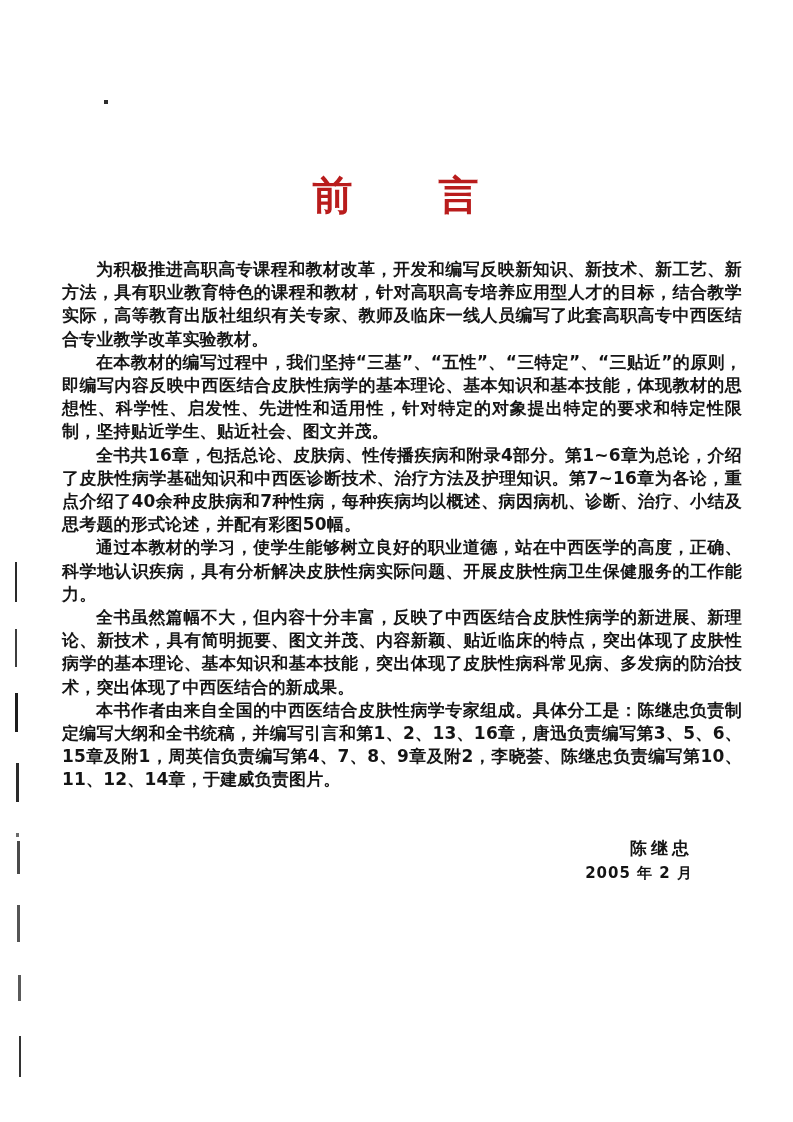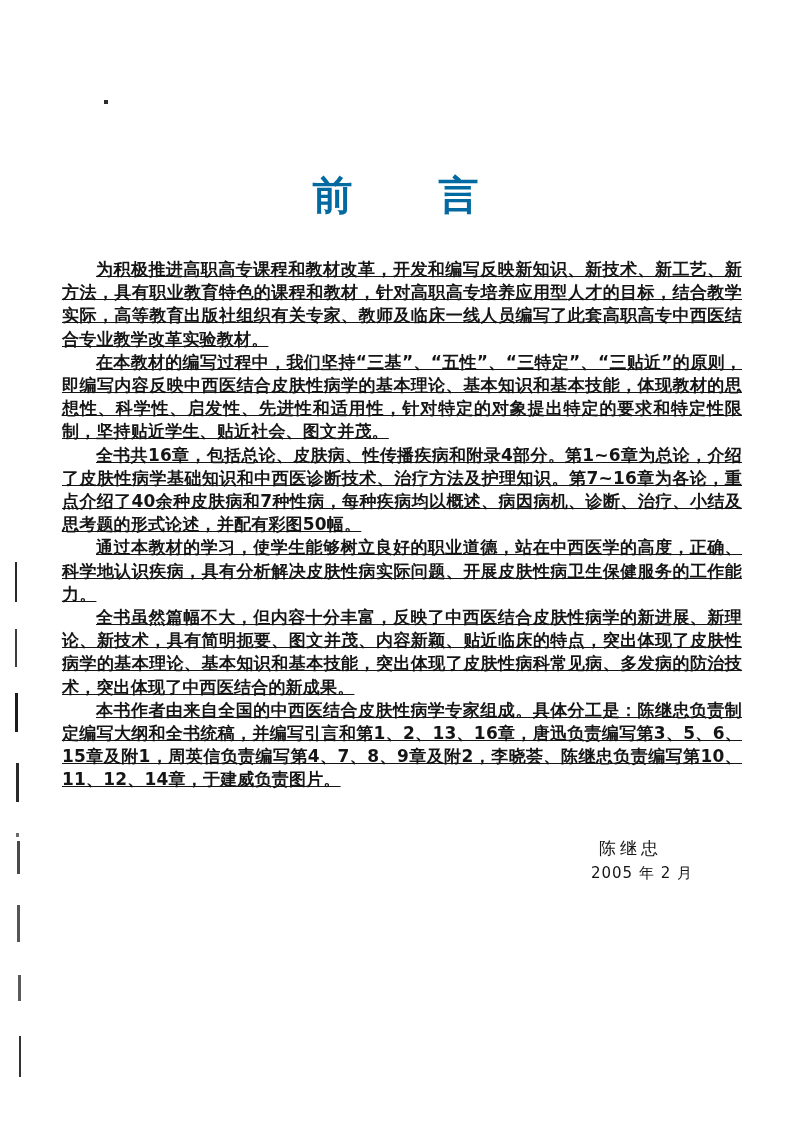--- a/index.html
+++ b/index.html
@@ -21,47 +21,46 @@
     position: absolute;
     top: 170px;
     left: 0;
     width: 100%;
     margin: 0;
     text-align: center;
     font-size: 40px;
     line-height: 50px;
     font-weight: 900;
     letter-spacing: 2px;
-    color: #0369a1;
+    color: #b91c1c;
   }
   .content {
     position: absolute;
     top: 258px;
     left: 62px;
     width: 680px;
   }
   .para {
     margin: 0;
     font-size: 17px;
     line-height: 23.2px;
     font-weight: 700;
     text-align: justify;
     text-justify: inter-ideograph;
     text-indent: 2em;
     letter-spacing: 0.2px;
     color: #151515;
     word-break: break-all;
-    text-decoration: underline;
   }
   .signature {
     position: absolute;
     top: 836px;
     right: 100px;
-    text-align: left;
-    font-weight: 400;
+    text-align: right;
+    font-weight: 700;
   }
   .signature .sig-name {
     font-size: 17px;
     line-height: 24px;
     letter-spacing: 4px;
     padding-left: 8px;
   }
   .signature .sig-date {
     font-size: 15px;
     line-height: 26px;

